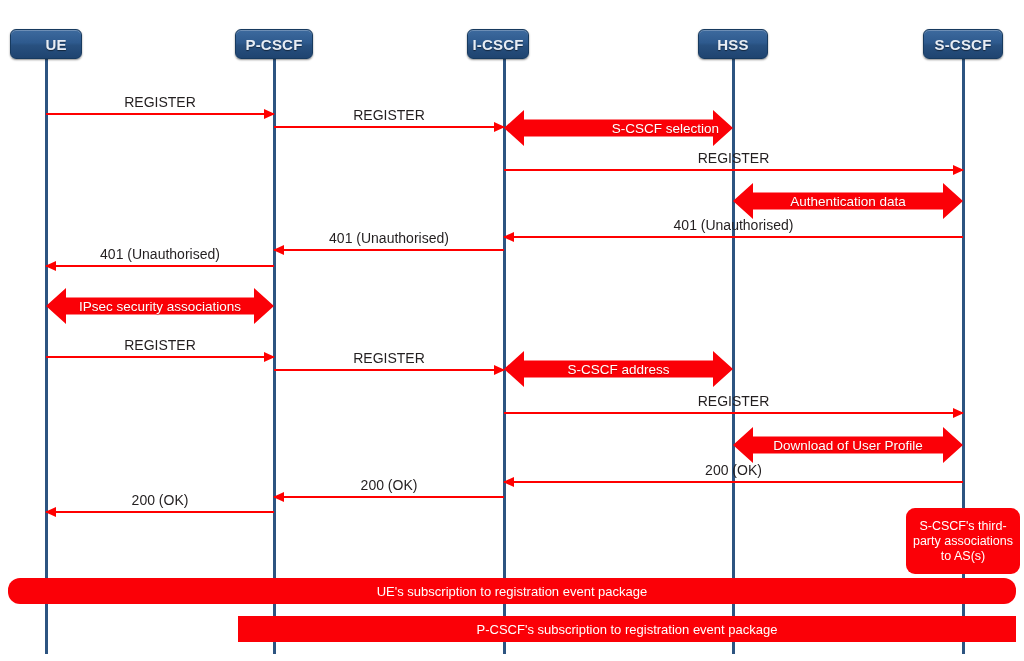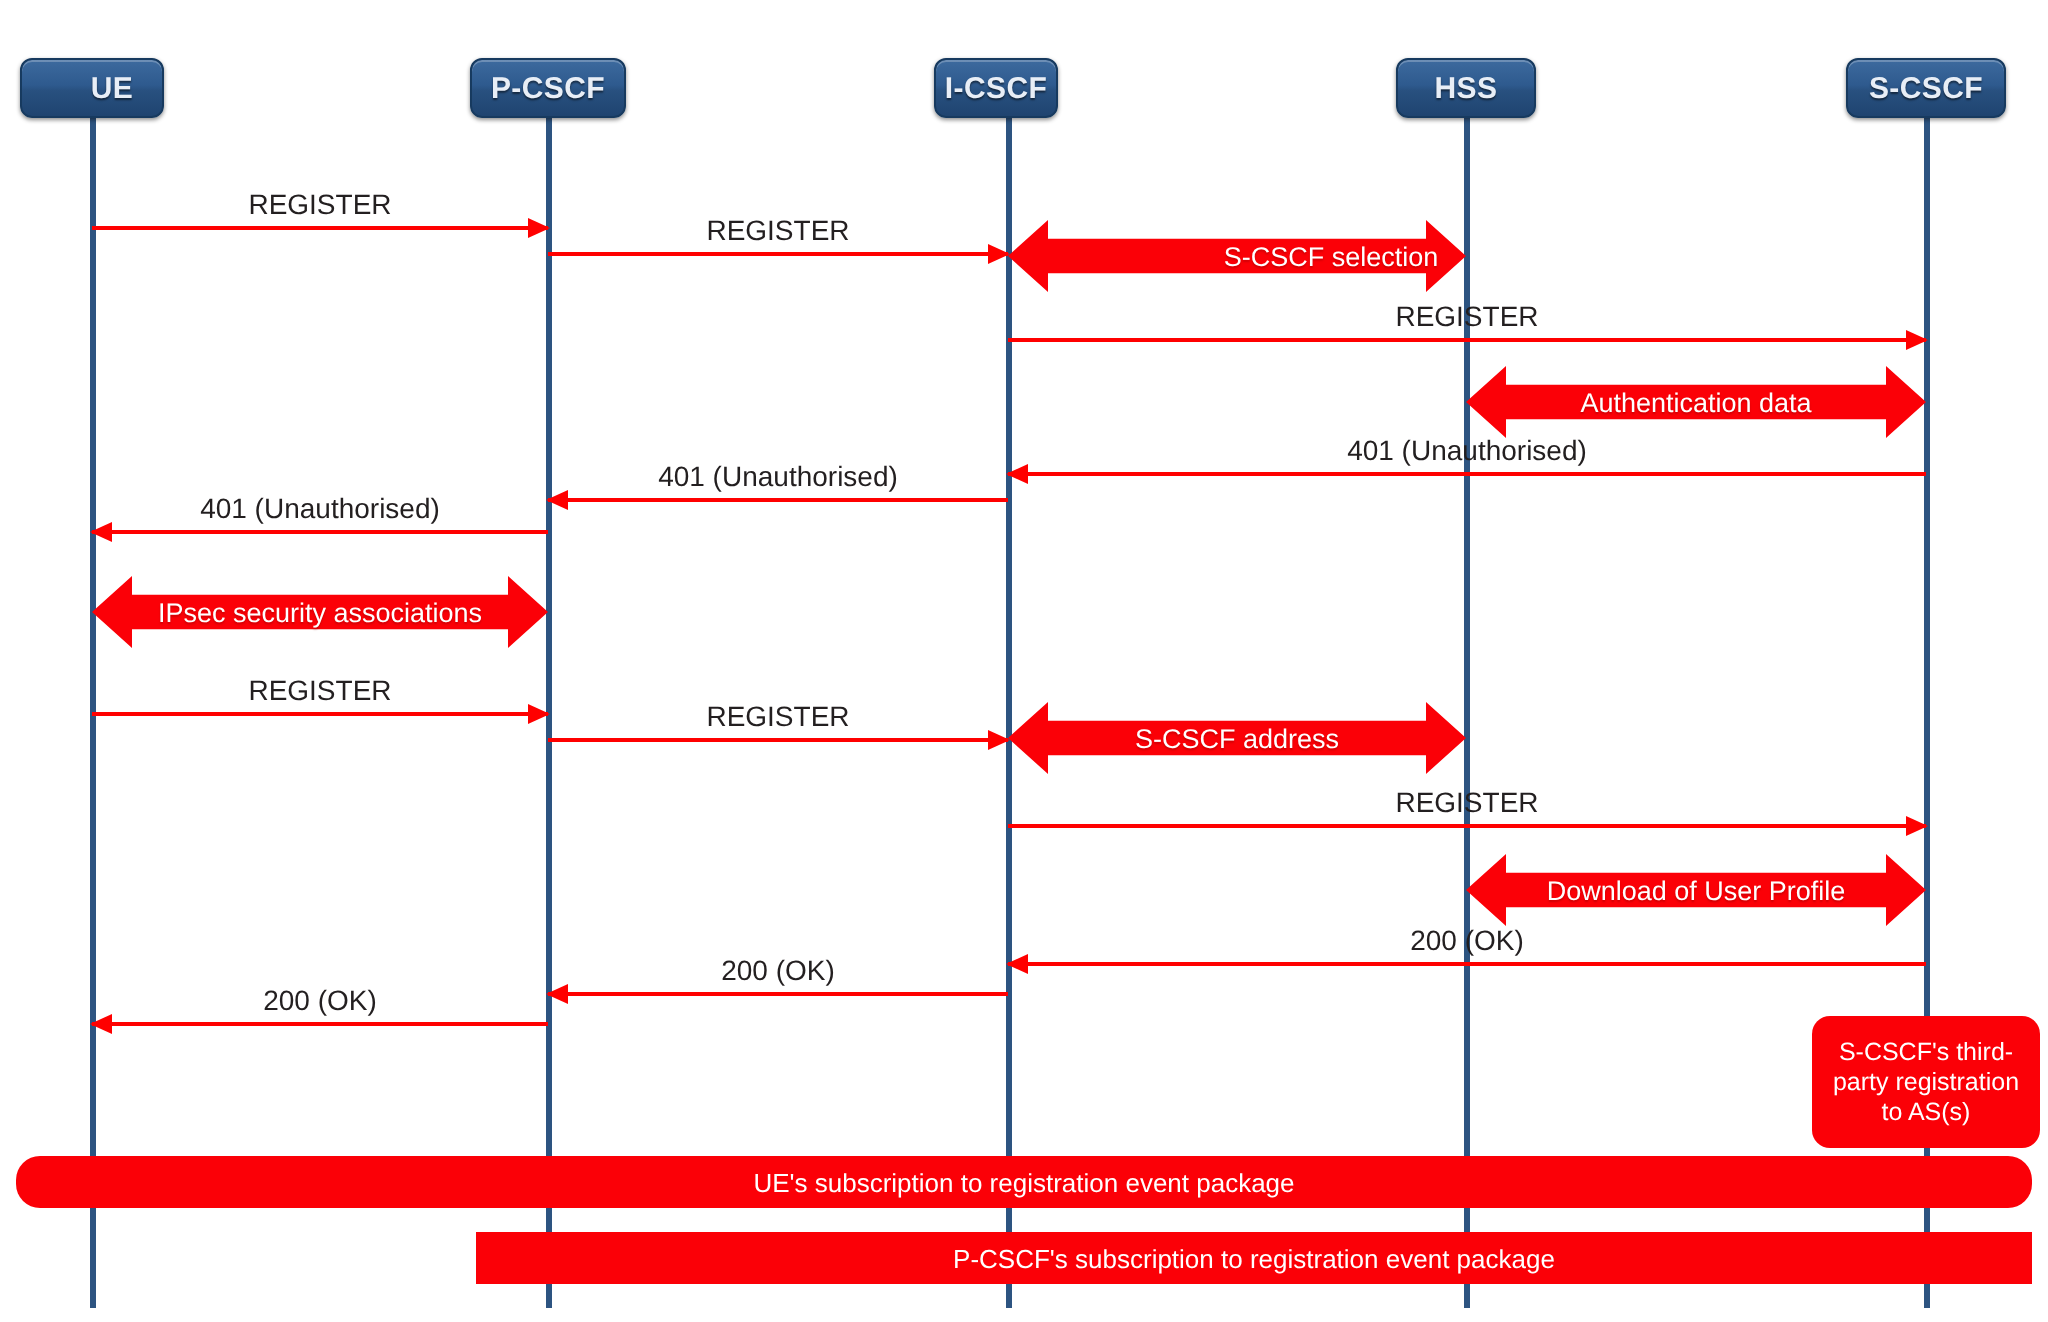--- a/index.html
+++ b/index.html
@@ -222,21 +222,21 @@
       </svg>
       <span class="bi-label">Download of User Profile</span>
     </div>
     <div class="biarrow" style="left: 504px; top: 351px; width: 229px; height: 36px;">
       <svg width="229" height="36" viewBox="0 0 229 36">
         <polygon points="0.0,18.0 20.0,0.0 20.0,9.4 209.0,9.4 209.0,0.0 229.0,18.0 209.0,36.0 209.0,26.6 20.0,26.6 20.0,36.0" fill="#fb0007"></polygon>
       </svg>
       <span class="bi-label">S-CSCF address</span>
     </div>
     <div class="note-box" style="left: 906px; top: 508px; width: 114px; height: 66px;">
-      <span>S-CSCF's third-party registration to AS(s)</span>
+      <span>S-CSCF's third-party associations to AS(s)</span>
     </div>
     <div class="bar" style="left: 8px; top: 578px; width: 1008px; height: 26px; border-radius: 12px;">
       <span>UE's subscription to registration event package</span>
     </div>
     <div class="bar" style="left: 238px; top: 616px; width: 778px; height: 26px;">
       <span>P-CSCF's subscription to registration event package</span>
     </div>
   </div>
 
 </body></html>

